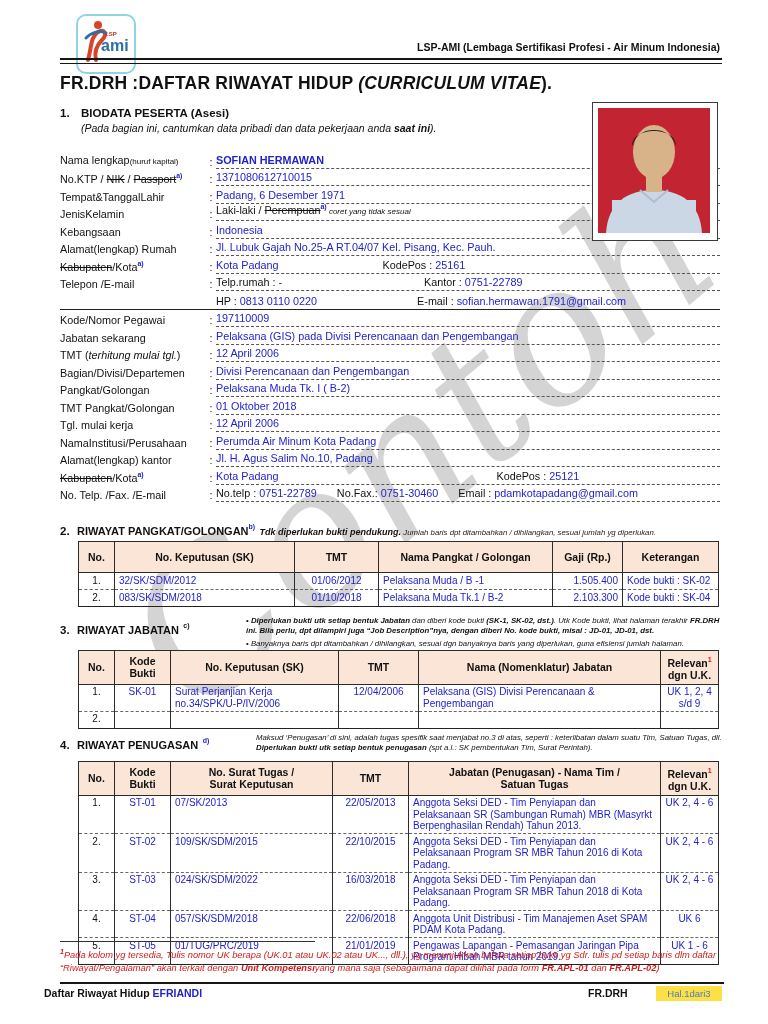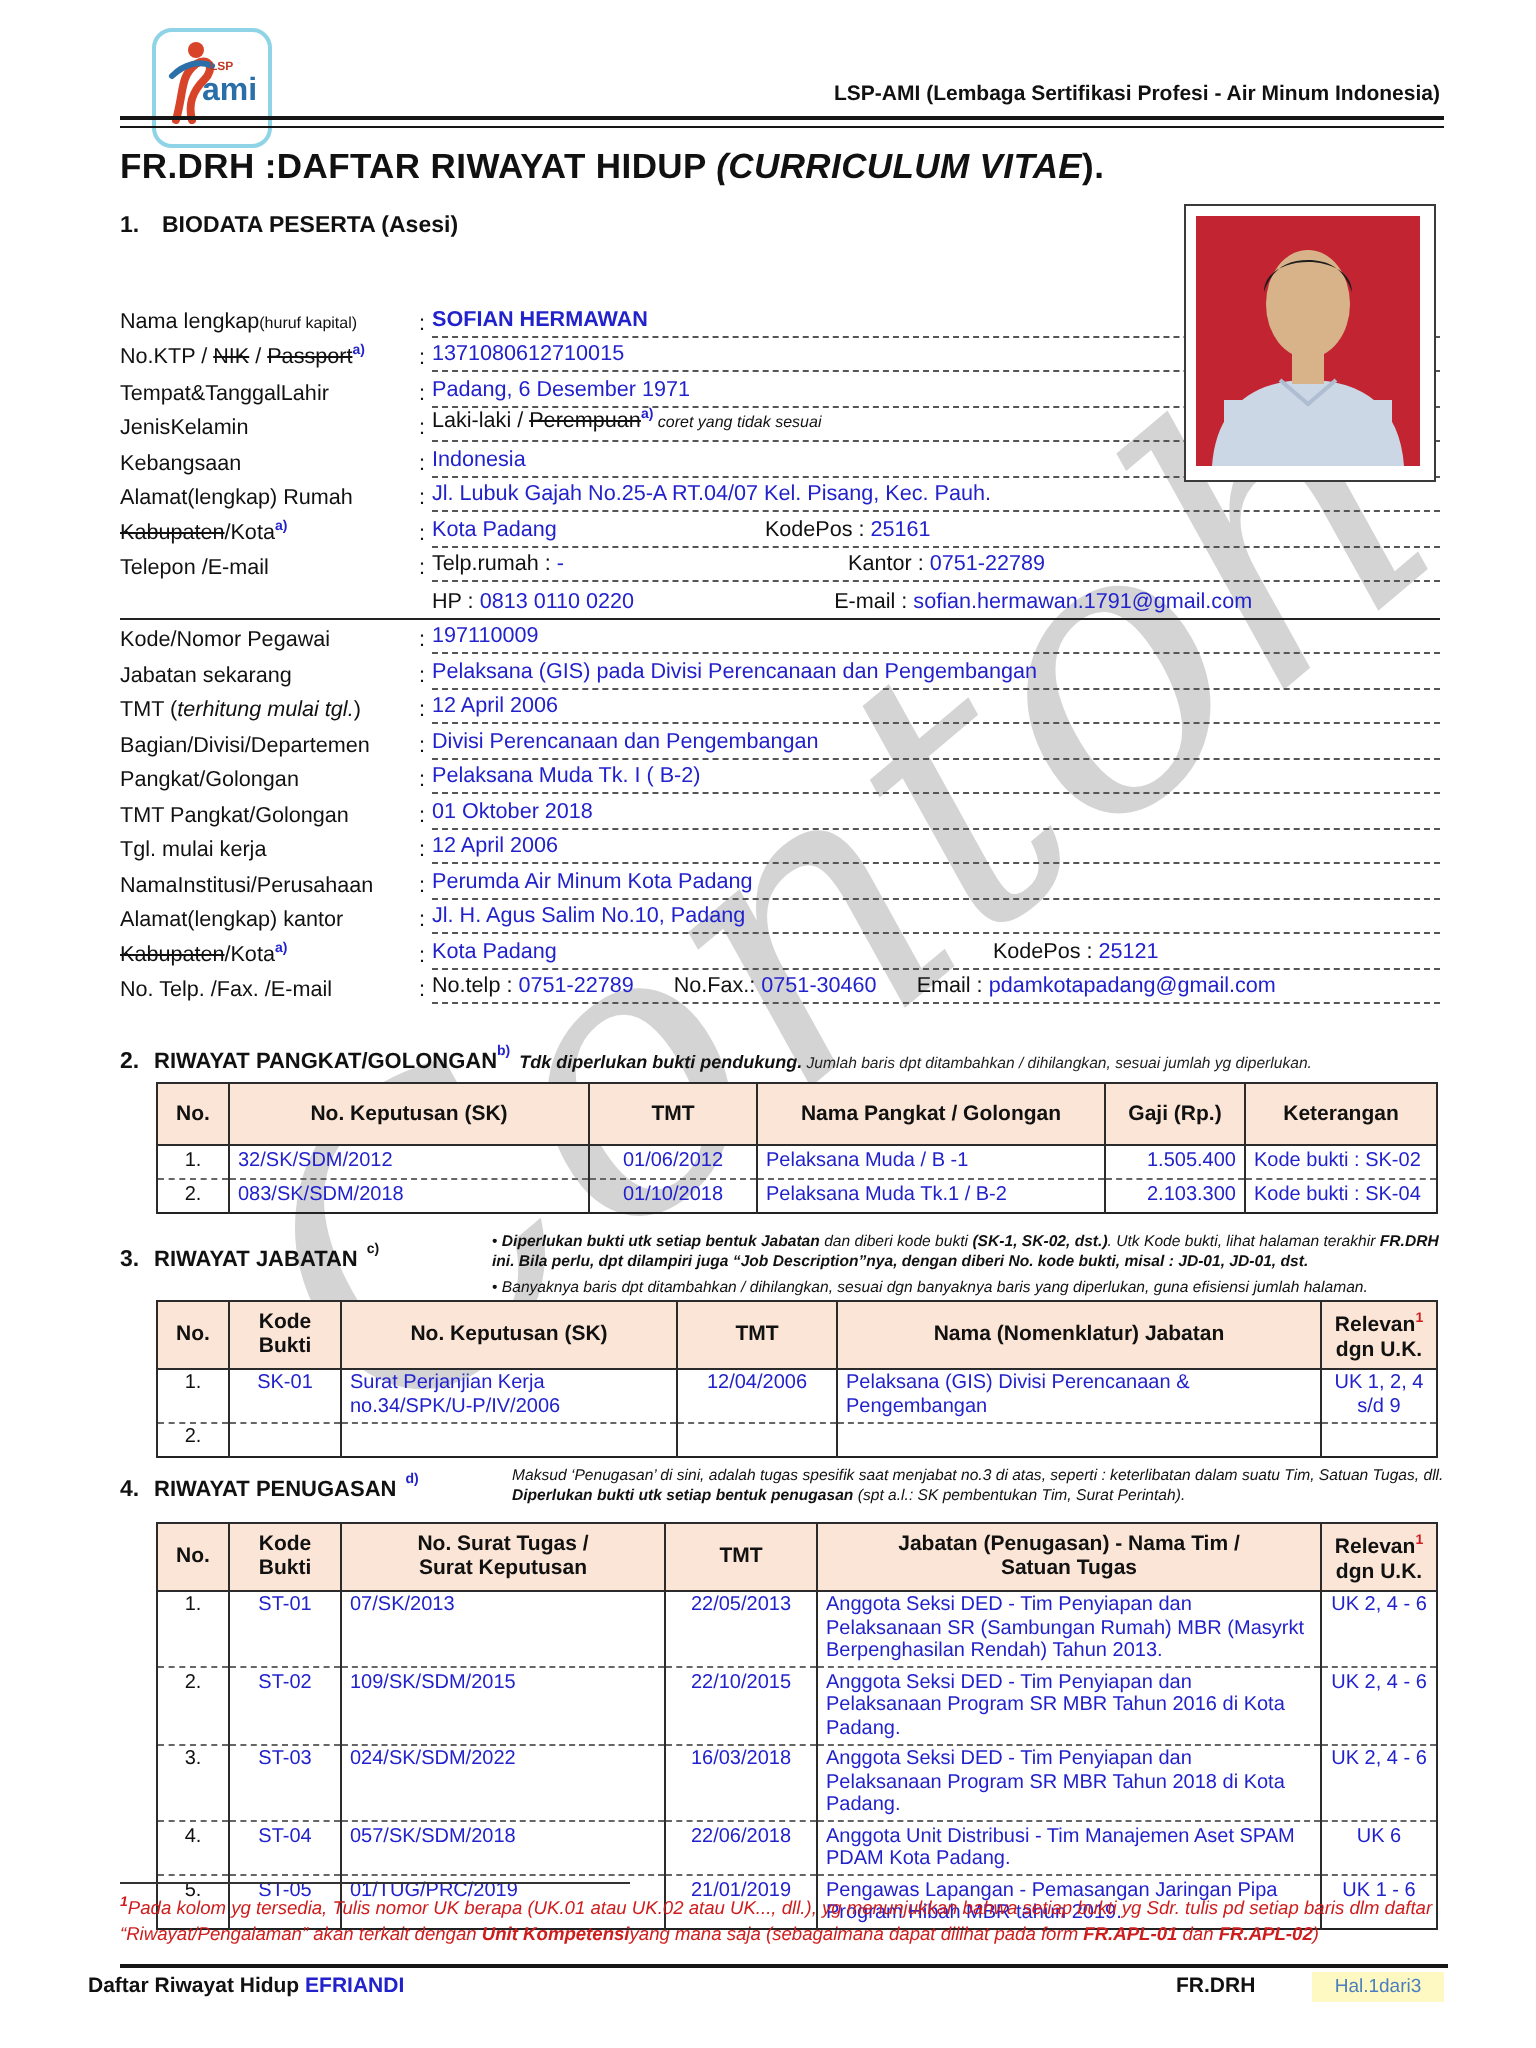--- a/index.html
+++ b/index.html
@@ -75,21 +75,21 @@
   #table2{top:541px;} #table2 th{height:24px;}
   #table3{top:650px;} #table3 th{height:14px;}
   #table4{top:761px;} #table4 th{height:14px;}
 
   
   #footnote-rule{top:941px;left:60px;width:255px;border-top:1.5px solid #333;}
   #footnote{top:945px;left:60px;width:662px;font-size:9.3px;font-style:italic;color:var(--red);line-height:13px;}
   #footer-rule{top:982px;left:60px;right:44px;border-top:2px solid #161616;}
   #footer-left{top:987px;left:44px;font-size:10.5px;font-weight:bold;}
   #footer-mid{top:987px;left:588px;font-size:10.5px;font-weight:bold;}
-  #page-badge{top:986px;left:656px;width:66px;height:15px;background:#fef9c3;color:#4a7ebc;
+  #page-badge{top:986px;left:656px;width:66px;height:15px;background:#fde047;color:#4a7ebc;
     font-size:9.5px;display:flex;align-items:center;justify-content:center;}
 </style>
 </head>
 <body>
 
 <div id="watermark" class="abs">Contoh</div>
 
 <div class="content">
 
   <div id="logo" class="abs">
@@ -102,20 +102,21 @@
     <span class="logo-ami">ami</span>
   </div>
   <div id="org-title" class="abs">LSP-AMI (Lembaga Sertifikasi Profesi - Air Minum Indonesia)</div>
   <div id="rule-double" class="abs"></div>
 
   <div id="doc-title" class="abs"><span>FR.DRH :DAFTAR RIWAYAT HIDUP </span><span class="i">(CURRICULUM VITAE</span><span>).</span></div>
 
   <div id="sec1-head" class="abs">
     <span class="num">1.</span><span>BIODATA PESERTA (Asesi)</span>
   </div>
+  <div id="sec1-sub" class="abs"><span class="i">(</span><span class="i">Pada bagian ini, cantumkan data pribadi dan data pekerjaan anda </span><span class="i b">saat ini</span><span class="i">).</span></div>
 
   <div id="photo" class="abs">
     <svg width="112" height="125" viewBox="0 0 112 125">
       <rect x="0" y="0" width="112" height="125" fill="#c22531"></rect>
       <path d="M8 125 C10 96, 28 82, 56 82 C84 82, 102 96, 104 125 Z" fill="#ccd7e6"></path>
       <rect x="14" y="92" width="84" height="33" fill="#ccd7e6"></rect>
       <path d="M42 82 L56 94 L70 82" fill="none" stroke="#aebdd2" stroke-width="2"></path>
       <ellipse cx="56" cy="44" rx="21" ry="27" fill="#d8b289"></ellipse>
       <path d="M34 38 C34 18, 78 18, 78 38 C74 26, 66 22, 56 22 C46 22, 38 26, 34 38 Z" fill="#1d1d1d"></path>
       <rect x="48" y="68" width="16" height="16" fill="#d8b289"></rect>

